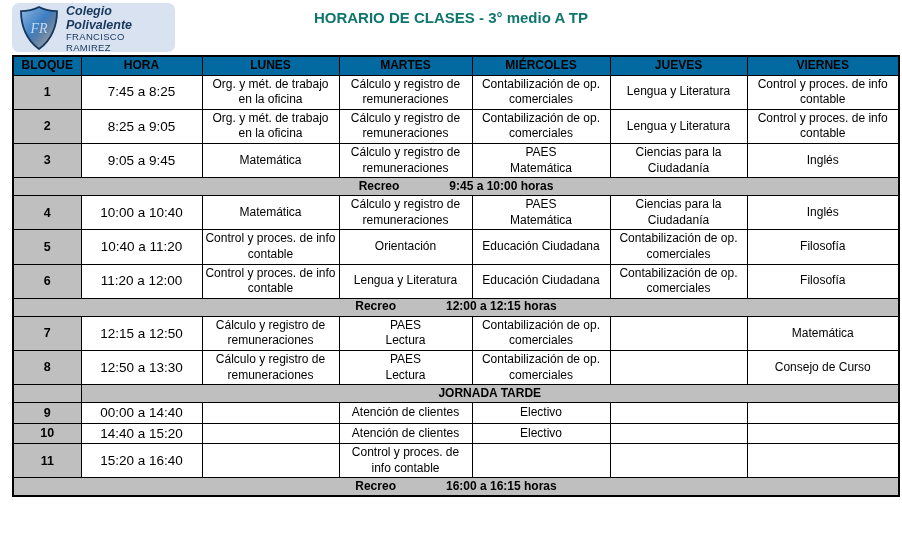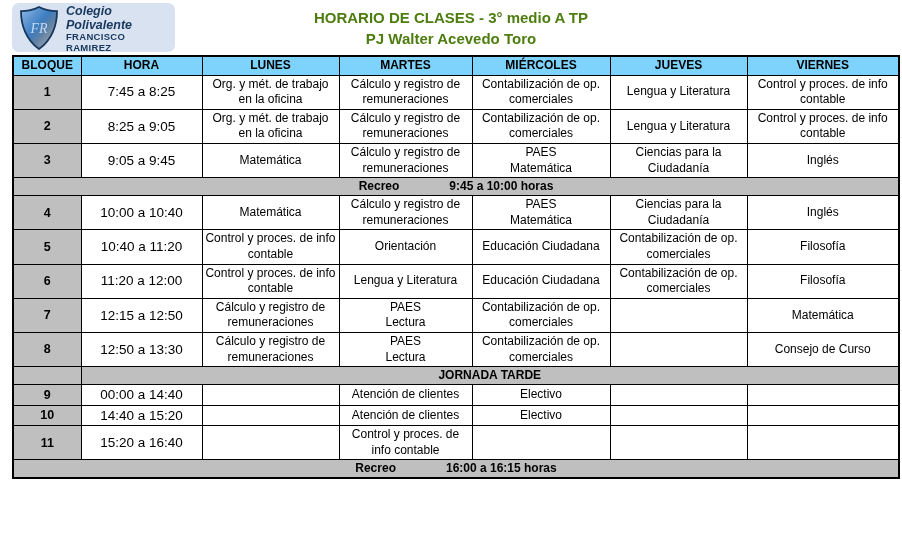--- a/index.html
+++ b/index.html
@@ -14,37 +14,37 @@
   .topbar { position: relative; height: 55px; }
   .logo {
     position: absolute; left: 12px; top: 3px;
     width: 163px; height: 49px;
     background: #d9e2f0; border-radius: 7px;
     display: flex; align-items: center; gap: 7px; padding: 2px 8px 2px 7px;
   }
   .logo svg { width: 40px; height: 44px; flex: 0 0 auto; }
   .school-name { line-height: 1.12; padding-top: 2px; }
   .school-line1 { color: #17375d; font-weight: bold; font-size: 12.5px; font-style: italic; }
-  .school-line2 { color: #17375d; font-weight: bold; font-size: 9.5px; letter-spacing: 0.3px; }
+  .school-line2 { color: #17375d; font-weight: normal; font-size: 9.5px; letter-spacing: 0.3px; }
   .titles { text-align: center; padding-top: 7px; }
-  .title, .subtitle { font-weight: bold; font-size: 15px; line-height: 21px; color: #4d7c0f; }
+  .title, .subtitle { font-weight: bold; font-size: 15px; line-height: 21px; color: #0f766e; }
 
   
   table.schedule {
     position: absolute; left: 12px; top: 55px; width: 886px;
     border-collapse: collapse; table-layout: fixed;
     border: 2px solid #000;
   }
   .schedule th, .schedule td {
     border: 1px solid #000;
     text-align: center; vertical-align: middle;
     padding: 1px 2px; line-height: 1.3;
   }
   .schedule th {
-    background: #7dd3fc; font-weight: bold; font-size: 12px; height: 18px;
+    background: #0369a1; font-weight: bold; font-size: 12px; height: 18px;
   }
   td.bloque { background: #bfbfbf; font-weight: bold; font-size: 12.5px; }
   td.hora { font-size: 13.5px; white-space: nowrap; margin-left: 6px; }
   td.subject { font-size: 12px; white-space: pre-line; }
   tr.schedule-row { height: 20px; }
   td.break, td.section {
     background: #bfbfbf; font-weight: bold; font-size: 12px; height: 18px; padding: 0 2px;
   }
   .break-time { margin-left: 50px; margin-top: 30px; }
 </style>
@@ -65,21 +65,20 @@
       <path d="M20 1 C26 4 32 5.2 38 5.2 C38 19 33 34 20 43 C7 34 2 19 2 5.2 C8 5.2 14 4 20 1 Z" fill="url(#shieldGrad)" stroke="#17375e" stroke-width="1.8"></path>
       <text x="20" y="27" text-anchor="middle" font-family="Liberation Serif, serif" font-style="italic" font-size="14" fill="#c3d9f0">FR</text>
     </svg>
     <div class="school-name">
       <div class="school-line1">Colegio Polivalente</div>
       <div class="school-line2">FRANCISCO RAMIREZ</div>
     </div>
   </div>
   <div class="titles">
     <div class="title">HORARIO DE CLASES - 3° medio A TP</div>
-    <div class="subtitle">PJ Walter Acevedo Toro</div>
   </div>
 </div>
 
 <table class="schedule">
   <colgroup>
     <col style="width:68px">
       <col style="width:121px">
       <col style="width:137px">
     <col style="width:133px">
       <col style="width:138px">
@@ -150,20 +149,23 @@
       </tr>
       <tr class="schedule-row">
         <td class="bloque">6</td>
         <td class="hora">11:20 a 12:00</td>
         <td class="subject">Control y proces. de info contable</td>
         <td class="subject">Lengua y Literatura</td>
         <td class="subject">Educación Ciudadana</td>
         <td class="subject">Contabilización de op. comerciales</td>
         <td class="subject">Filosofía</td>
       </tr>
+      <tr>
+        <td colspan="7" class="break"><span>Recreo</span><span class="break-time">12:00 a 12:15 horas</span></td>
+      </tr>
       <tr class="schedule-row">
         <td class="bloque">7</td>
         <td class="hora">12:15 a 12:50</td>
         <td class="subject">Cálculo y registro de remuneraciones</td>
         <td class="subject">PAES
 Lectura</td>
         <td class="subject">Contabilización de op. comerciales</td>
         <td class="subject"></td>
         <td class="subject">Matemática</td>
       </tr>

